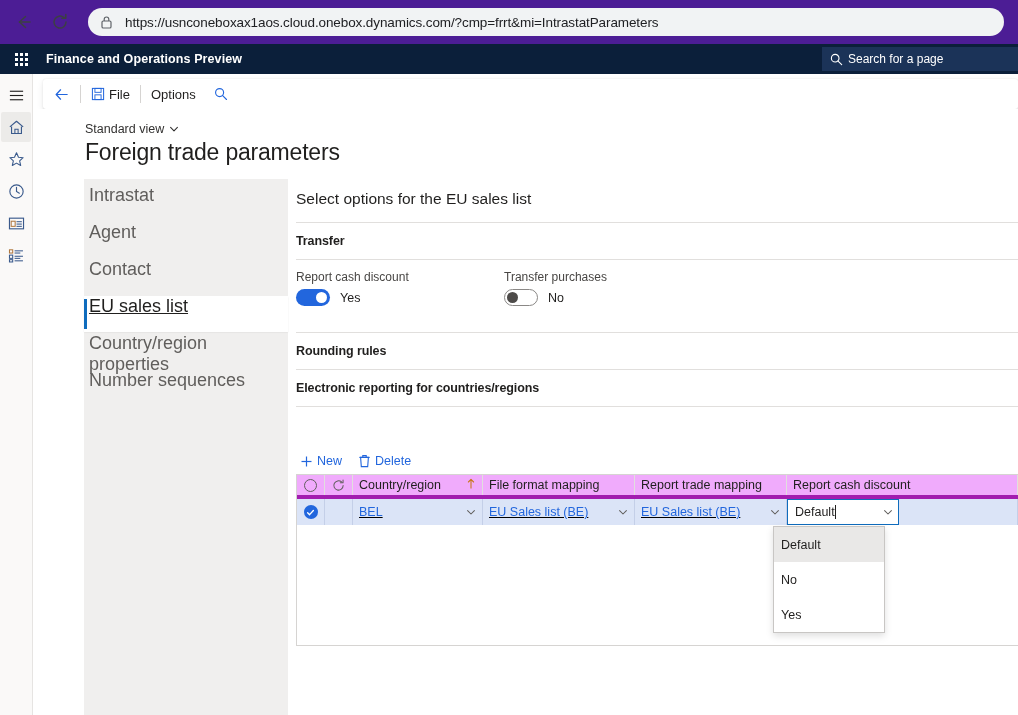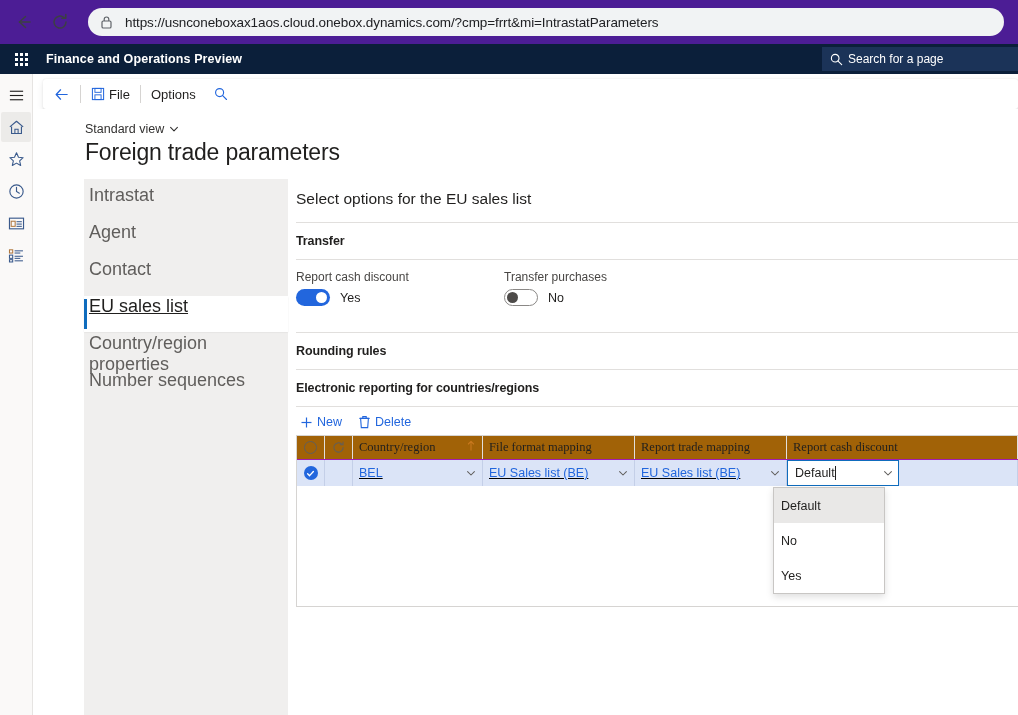--- a/index.html
+++ b/index.html
@@ -149,33 +149,33 @@
   }
   .switch.on { background: #2266dd; }
   .switch.off { background: #ffffff; border: 1px solid #8a8886; }
   .knob { position: absolute; border-radius: 50%; top: 3px; }
   .switch.on .knob { width: 11px; height: 11px; background: #ffffff; right: 3px; }
   .switch.off .knob { width: 11px; height: 11px; background: #4d4b49; left: 2px; top: 2px; }
   .togglerow .tval { font-size: 12.5px; color: #201f1e; margin-left: 10px; }
 
   
   .gridwrap { border-top: 1px solid #e1dfdd; padding-top: 4px; }
-  .gridtools { display: flex; align-items: center; padding: 4px 0 6px 4px; }
+  .gridtools { display: flex; align-items: center; padding: 4px 0 6px 4px; margin-top: 39px; }
   .gtool {
     display: flex; align-items: center; font-size: 12.5px;
     color: #2266dd; cursor: pointer; margin-right: 16px;
   }
   .gtool .gi { margin-right: 4px; display: flex; align-items: center; }
 
   .grid {
     border: 1px solid #d6d4d2; border-right: none;
     height: 172px; position: relative; background: #ffffff;
   }
   .grow { display: flex; height: 24px; }
-  .ghead { background: #a16207; border-bottom: 1px solid #a21caf; font-family: Liberation Serif, serif; }
+  .ghead { background: #f0abfc; border-bottom: 4px solid #a21caf; }
   .gcell {
     border-right: 1px solid #e1dfdd; display: flex; align-items: center;
     padding: 0 6px; font-size: 12.5px; color: #201f1e; overflow: hidden;
     white-space: nowrap;
   }
   .ghead .gcell { color: #201f1e; }
   .c-check { flex: 0 0 28px; justify-content: center; padding: 0; }
   .c-refresh { flex: 0 0 28px; justify-content: center; padding: 0; }
   .c-country { flex: 0 0 130px; justify-content: space-between; }
   .c-file { flex: 0 0 152px; justify-content: space-between; }

